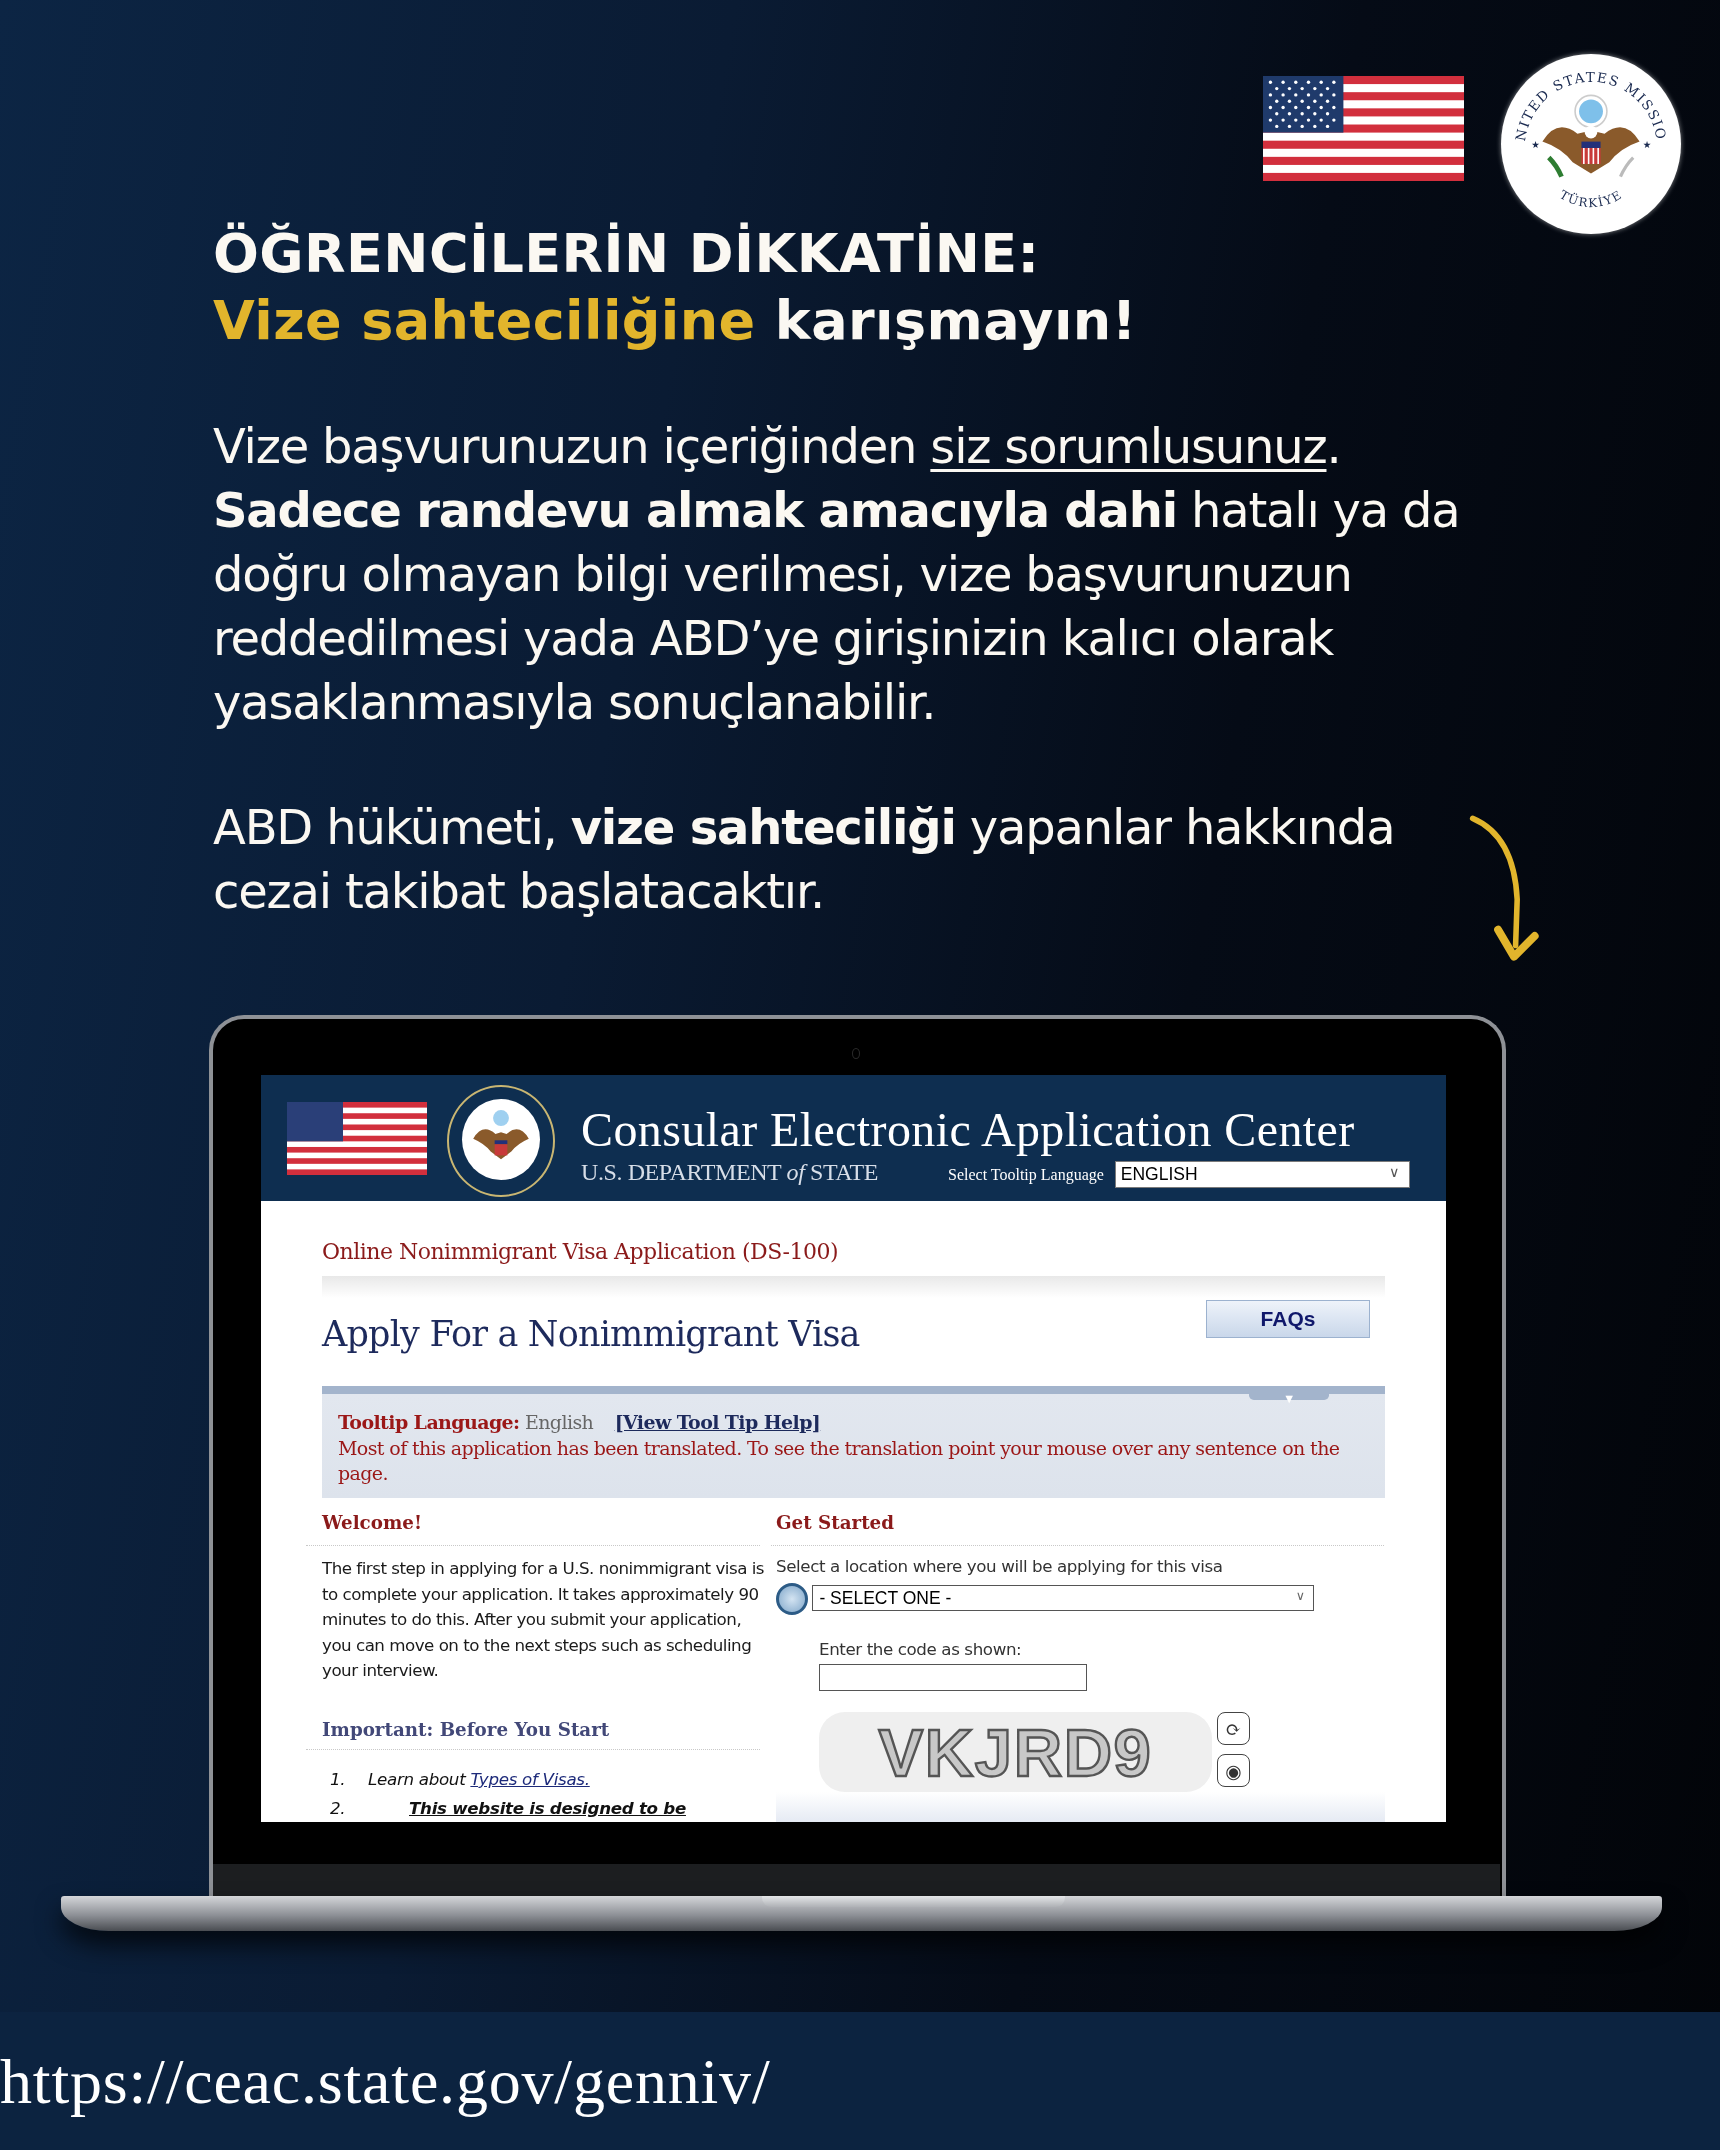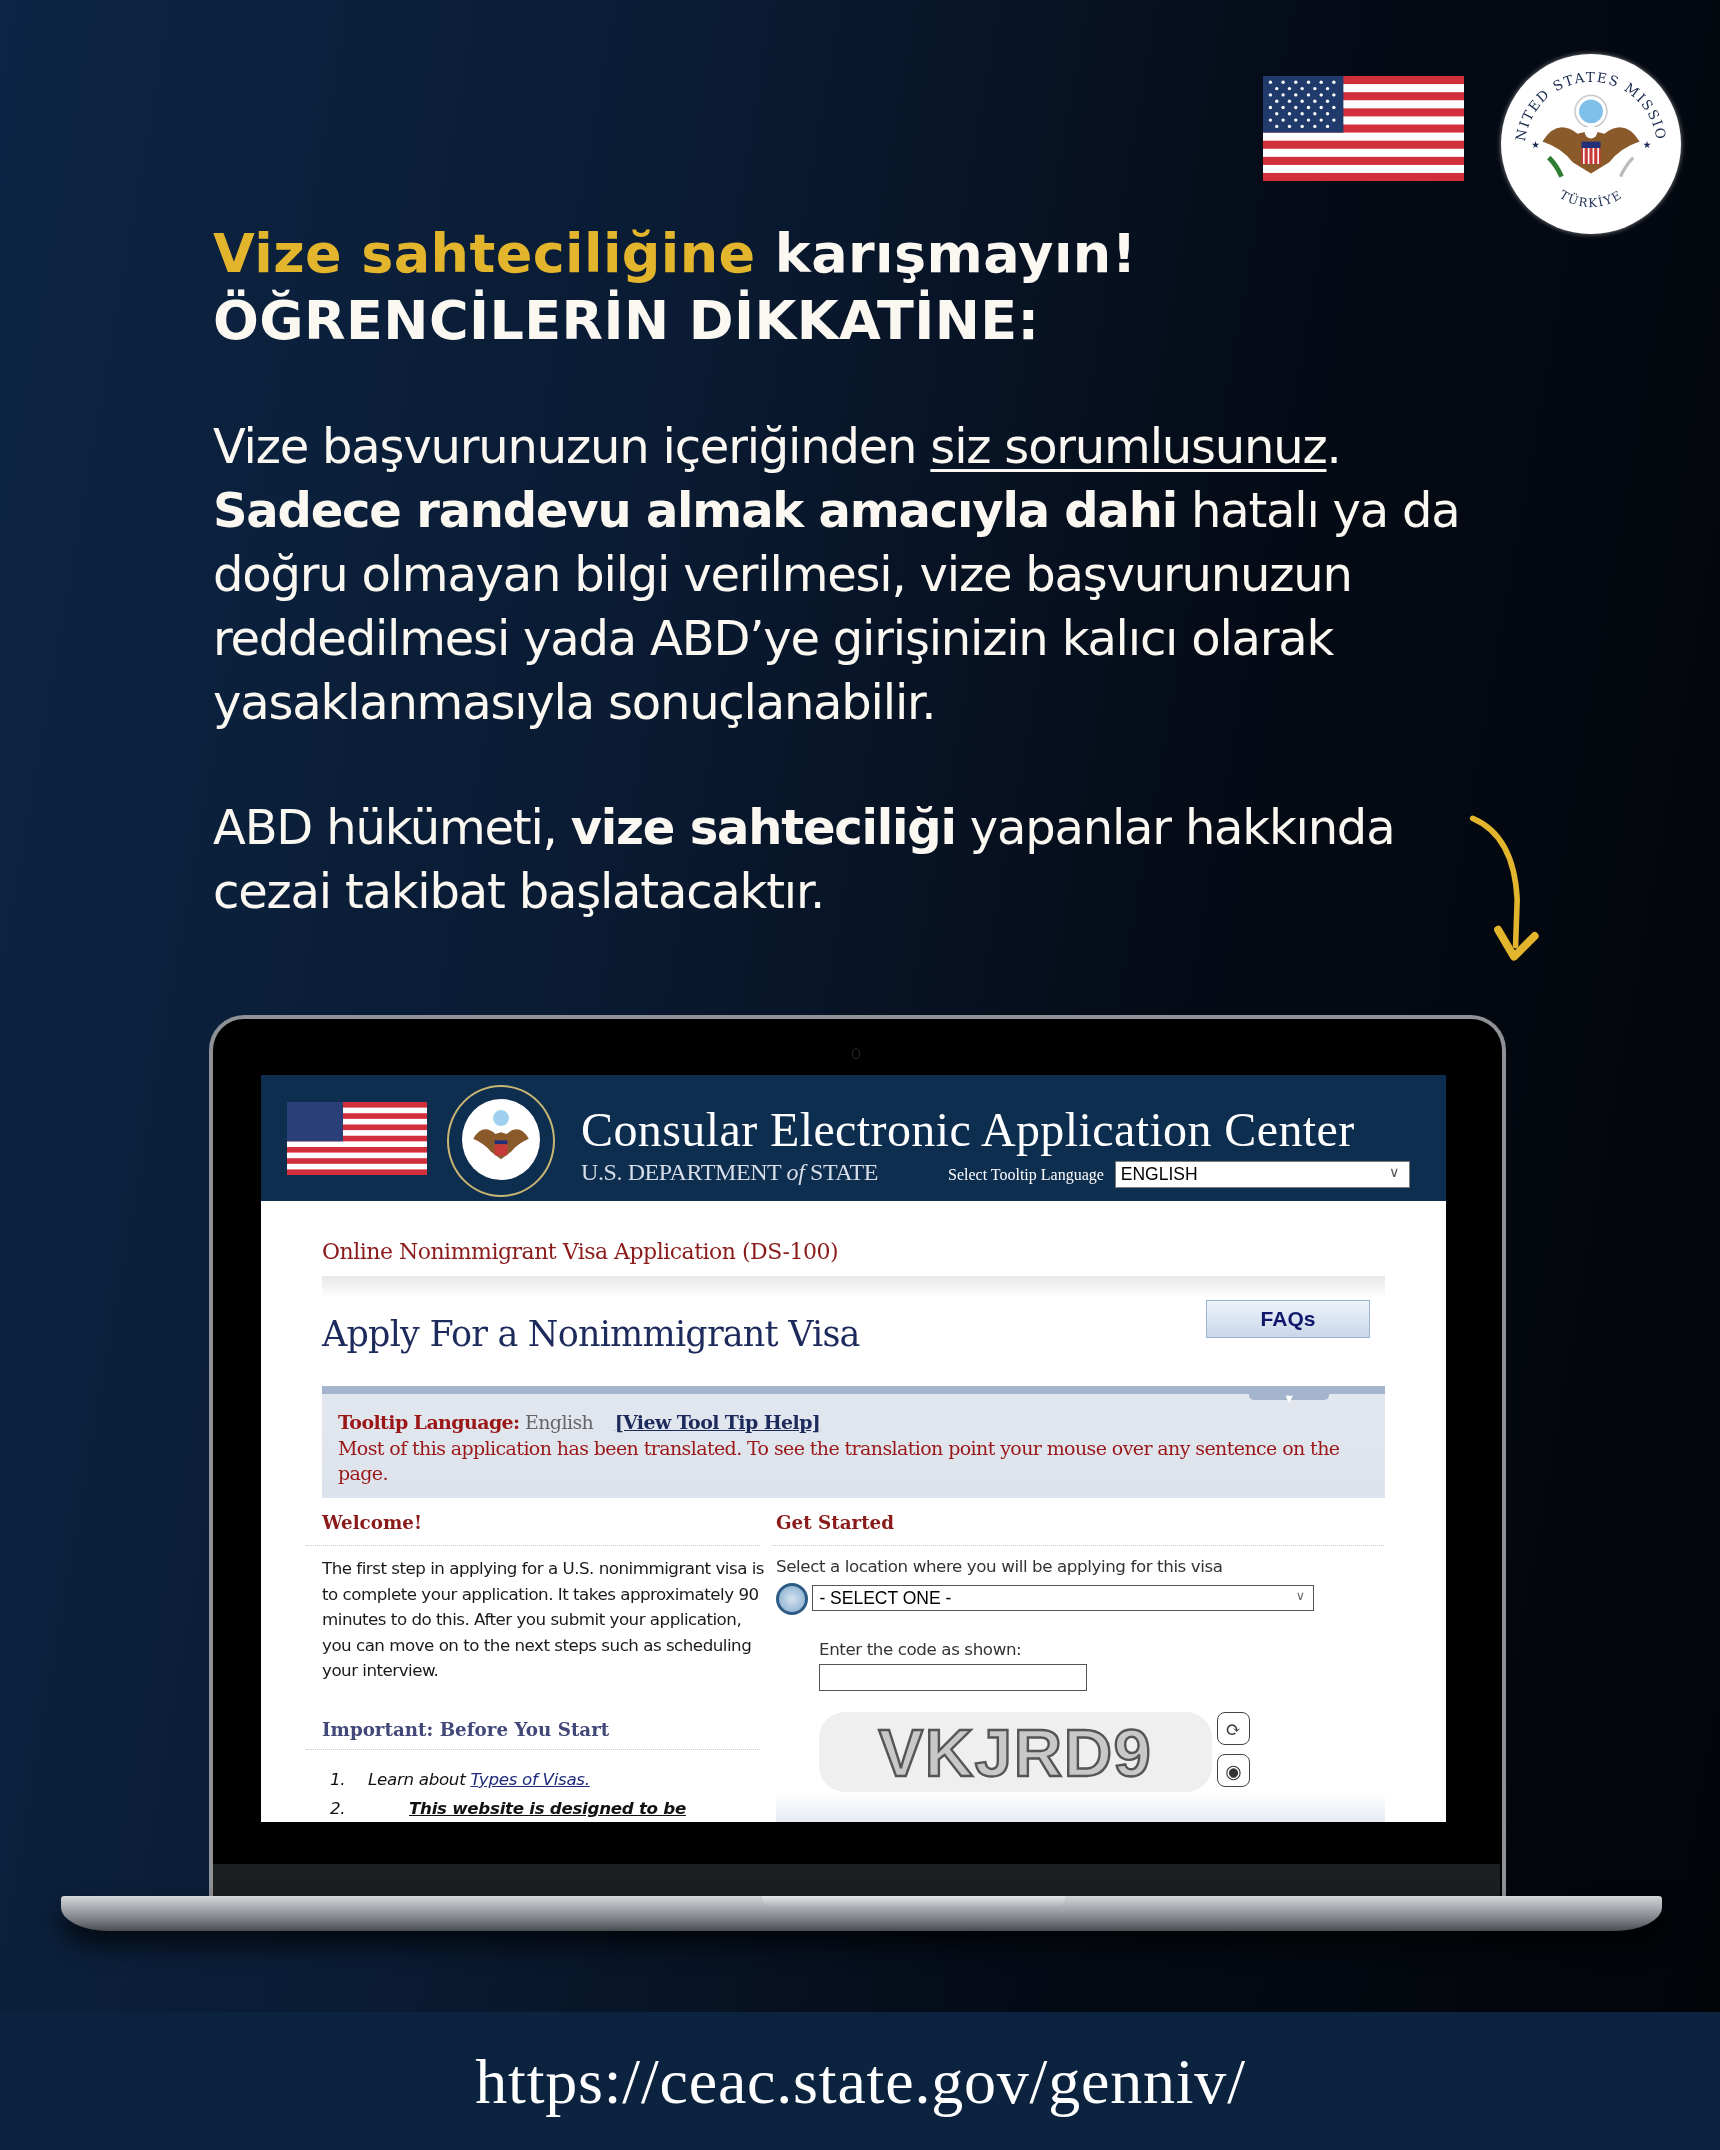--- a/index.html
+++ b/index.html
@@ -64,21 +64,21 @@
   .loc-label { position: absolute; left: 515px; top: 481px; font-family: "DejaVu Sans", sans-serif; font-size: 16.7px; color: #333; letter-spacing: -0.4px; }
   .globe { position: absolute; left: 515px; top: 508px; width: 32px; height: 32px; border-radius: 50%; border: 3.2px solid #2c5b86; background: radial-gradient(#d4e4f2, #7fa6c9); }
   .loc-select { position: absolute; left: 551px; top: 510px; width: 502px; height: 25.5px; border: 1.6px solid #555; background: #fff; font-family: "Liberation Sans", sans-serif; font-size: 17.5px; padding: 1.6px 6.4px; color: #000; }
   .loc-select .chev { position: absolute; right: 8px; top: 1.6px; font-size: 12.7px; color: #666; }
   .code-label { position: absolute; left: 558px; top: 564px; font-family: "DejaVu Sans", sans-serif; font-size: 16.7px; color: #333; letter-spacing: -0.4px; }
   .code-input { position: absolute; left: 558px; top: 589px; width: 268px; height: 27px; border: 1.6px solid #555; background: #fff; }
   .captcha { position: absolute; left: 558px; top: 637px; width: 393px; height: 80px; background: #efefef; display: flex; align-items: center; justify-content: center; font-family: "Liberation Sans", sans-serif; font-size: 67px; font-weight: bold; color: #c8c8c8; -webkit-text-stroke: 2.4px #555; letter-spacing: 1.6px; border-radius: 26px; }
   .captcha-btn { position: absolute; left: 956px; width: 33px; height: 33px; border: 1.6px solid #444; border-radius: 8px; background: #fff; font-size: 19px; display: flex; align-items: center; justify-content: center; color: #333; }
   .bottom-band { position: absolute; left: 515px; top: 717px; width: 609px; height: 32px; background: linear-gradient(#fff, #e4e9f3); }
 
-  .url-bar { position: absolute; left: 0; top: 2012px; width: 1721px; height: 139px; background: #0c2340; display: flex; align-items: center; justify-content: center; }
+  .url-bar { position: absolute; left: 0; top: 2012px; width: 1721px; height: 139px; background: #0c2340; display: flex; align-items: center; justify-content: flex-start; }
   .url-text { font-family: "Liberation Serif", serif; font-size: 64px; color: #fff; letter-spacing: 0.8px; }
 </style>
 </head>
 <body>
 
 <svg class="flag-top" viewBox="0 0 190 100" preserveAspectRatio="none">
   <rect width="190" height="100" fill="#fff"></rect>
   <g fill="#d22f3d">
     <rect y="0" width="190" height="7.7"></rect>
       <rect y="15.4" width="190" height="7.7"></rect>
@@ -153,25 +153,25 @@
     <rect x="101" y="118" width="24" height="20" fill="#c83a3a"></rect>
     <path d="M104 118 v20 M110 118 v20 M116 118 v20 M122 118 v20" stroke="#fff" stroke-width="2"></path>
     <path d="M60 130 q10 10 16 24" stroke="#2e7d32" stroke-width="6" fill="none"></path>
     <path d="M166 130 q-10 10 -16 24" stroke="#bbb" stroke-width="4" fill="none"></path>
     <text x="38" y="118" font-size="12" fill="#1a2a50">★</text>
     <text x="178" y="118" font-size="12" fill="#1a2a50">★</text>
   </svg>
 </div>
 
 <div class="headline">
+  <div>ÖĞRENCİLERİN DİKKATİNE:</div>
   <div>
     <span class="accent">Vize sahteciliğine</span>
     <span>karışmayın!</span>
   </div>
-  <div>ÖĞRENCİLERİN DİKKATİNE:</div>
 </div>
 
 <div class="body-para p1"><span>Vize başvurunuzun içeriğinden </span><u>siz sorumlusunuz</u><span>. </span><b>Sadece randevu almak amacıyla dahi</b><span> hatalı ya da doğru olmayan bilgi verilmesi, vize başvurunuzun reddedilmesi yada ABD’ye girişinizin kalıcı olarak yasaklanmasıyla sonuçlanabilir.</span></div>
 
 <div class="body-para p2"><span>ABD hükümeti, </span><b>vize sahteciliği</b><span> yapanlar hakkında cezai takibat başlatacaktır.</span></div>
 
 <svg class="arrow" viewBox="0 0 120 200">
   <path d="M8 8 Q60 30 64 110 L62 168" stroke="#e2b52c" stroke-width="7" fill="none" stroke-linecap="round"></path>
   <path d="M40 148 L60 182 L86 156" stroke="#e2b52c" stroke-width="10" fill="none" stroke-linecap="round" stroke-linejoin="round"></path>
 </svg>

